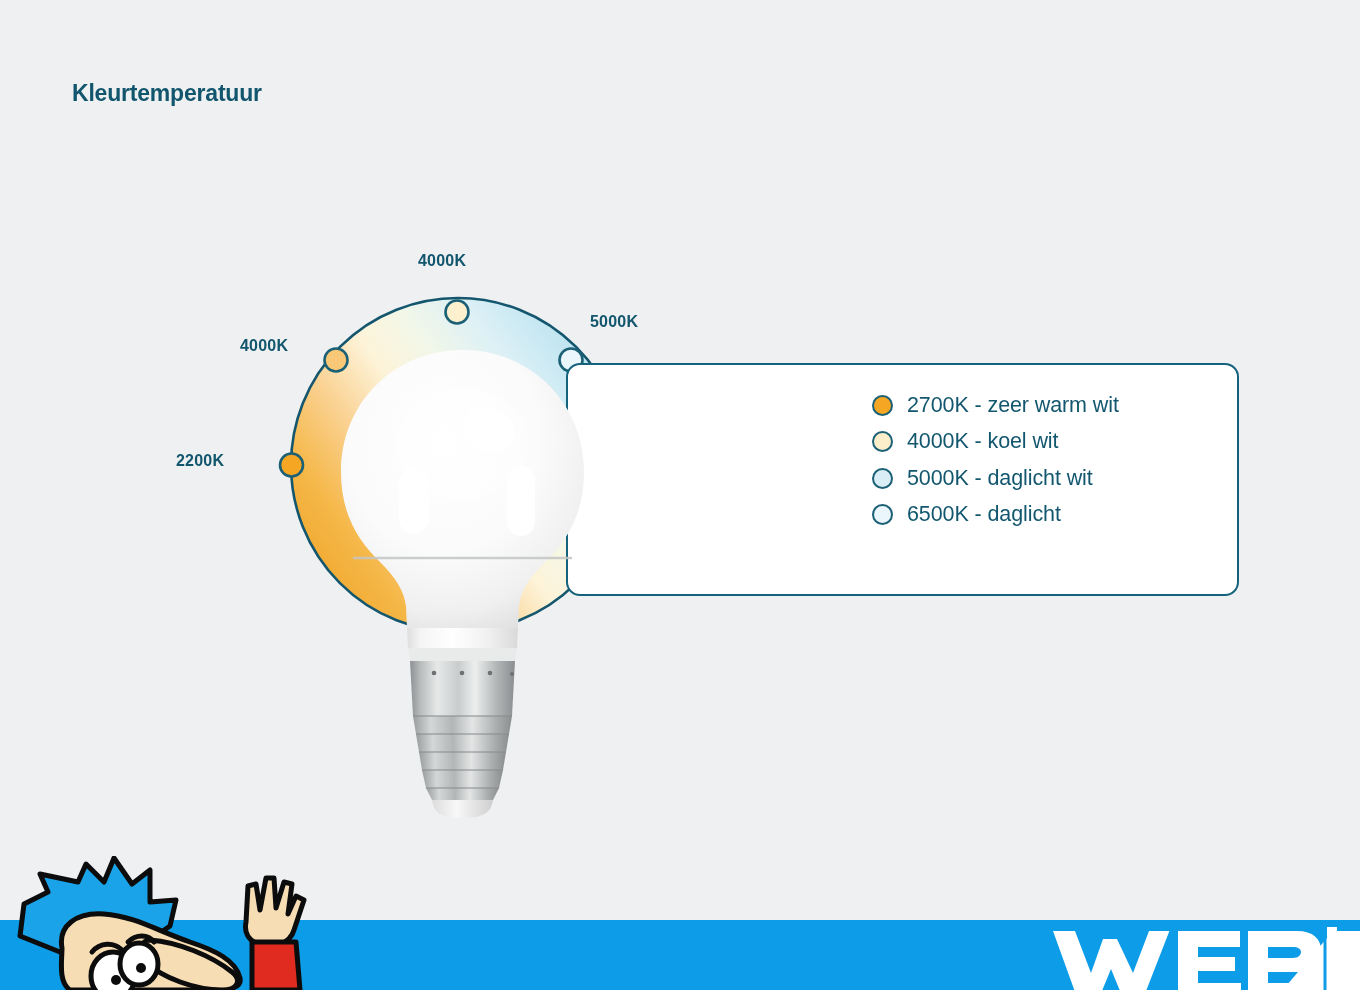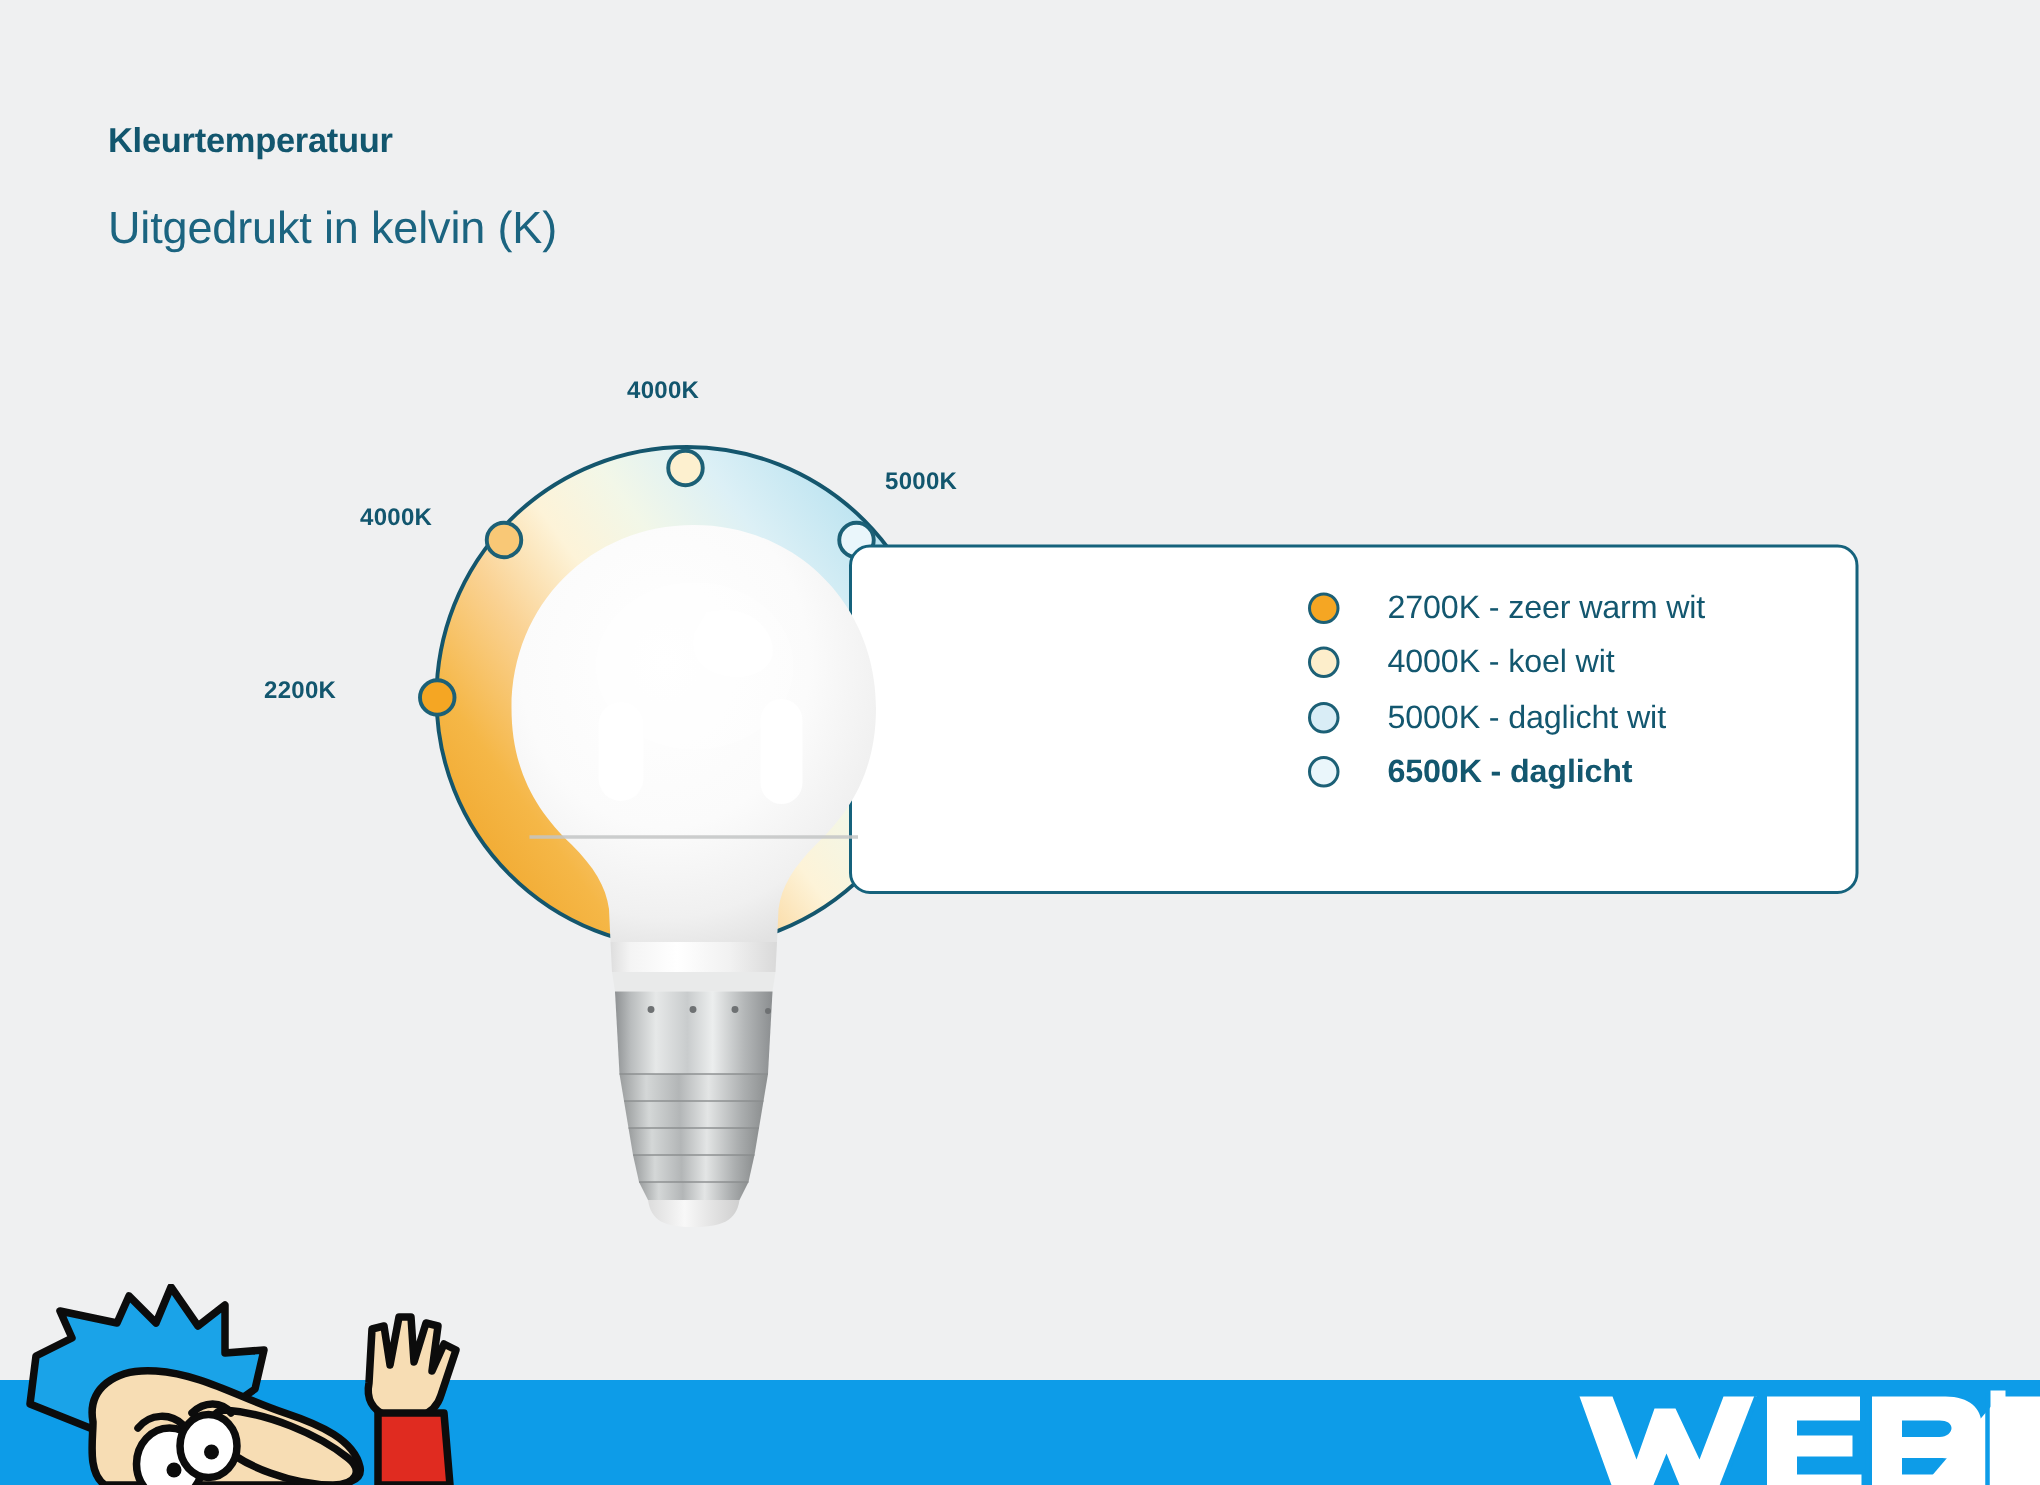--- a/index.html
+++ b/index.html
@@ -48,49 +48,48 @@
     position:absolute; left:566px; top:363px;
     width:673px; height:233px;
     background:#fff;
     border:2.2px solid #15627c;
     border-radius:14px;
   }
   .legend-list {
     position:absolute; left:872px; top:392px;
     display:flex; flex-direction:column; gap:10.5px;
   }
-  .legend-row { display:flex; align-items:center; height:26px;gap:18px; }
+  .legend-row { display:flex; align-items:center; height:26px; }
   .dot {
     width:21px; height:21px; border-radius:50%;
     border:2.3px solid #1c6076; flex:0 0 auto;
   }
   .legend-text {
     margin-left:14px; font-size:21.5px; color:#13576f;
     white-space:nowrap; letter-spacing:-0.1px;
   }
-  .legend-row.is-bold .legend-text { font-weight:bold; }
+  .legend-row.is-bold .legend-text { font-weight:normal; }
 
   
   .bottom-bar {
     position:absolute; left:0; top:920px; width:1360px; height:70px;
     background:#0d9ce8;
   }
   .weba-logo {
     position:absolute; left:1045px; top:921px;
     width:315px; height:69px; overflow:hidden;
   }
   .mascot { position:absolute; left:0px; top:856px; width:350px; height:134px; }
 </style>
 </head>
 <body>
 
 <div id="stage">
 
   <div class="title">Kleurtemperatuur</div>
-  <div class="subtitle">Uitgedrukt in kelvin (K)</div>
 
   <div class="diagram">
 
     <svg class="ring-svg" viewBox="0 0 420 380">
       <defs>
         <linearGradient id="ringGrad" x1="0" y1="0.85" x2="1" y2="0.12">
           <stop offset="0%" stop-color="#efa326"></stop>
           <stop offset="18%" stop-color="#f5b747"></stop>
           <stop offset="34%" stop-color="#fad293"></stop>
           <stop offset="48%" stop-color="#fdf3d8"></stop>

